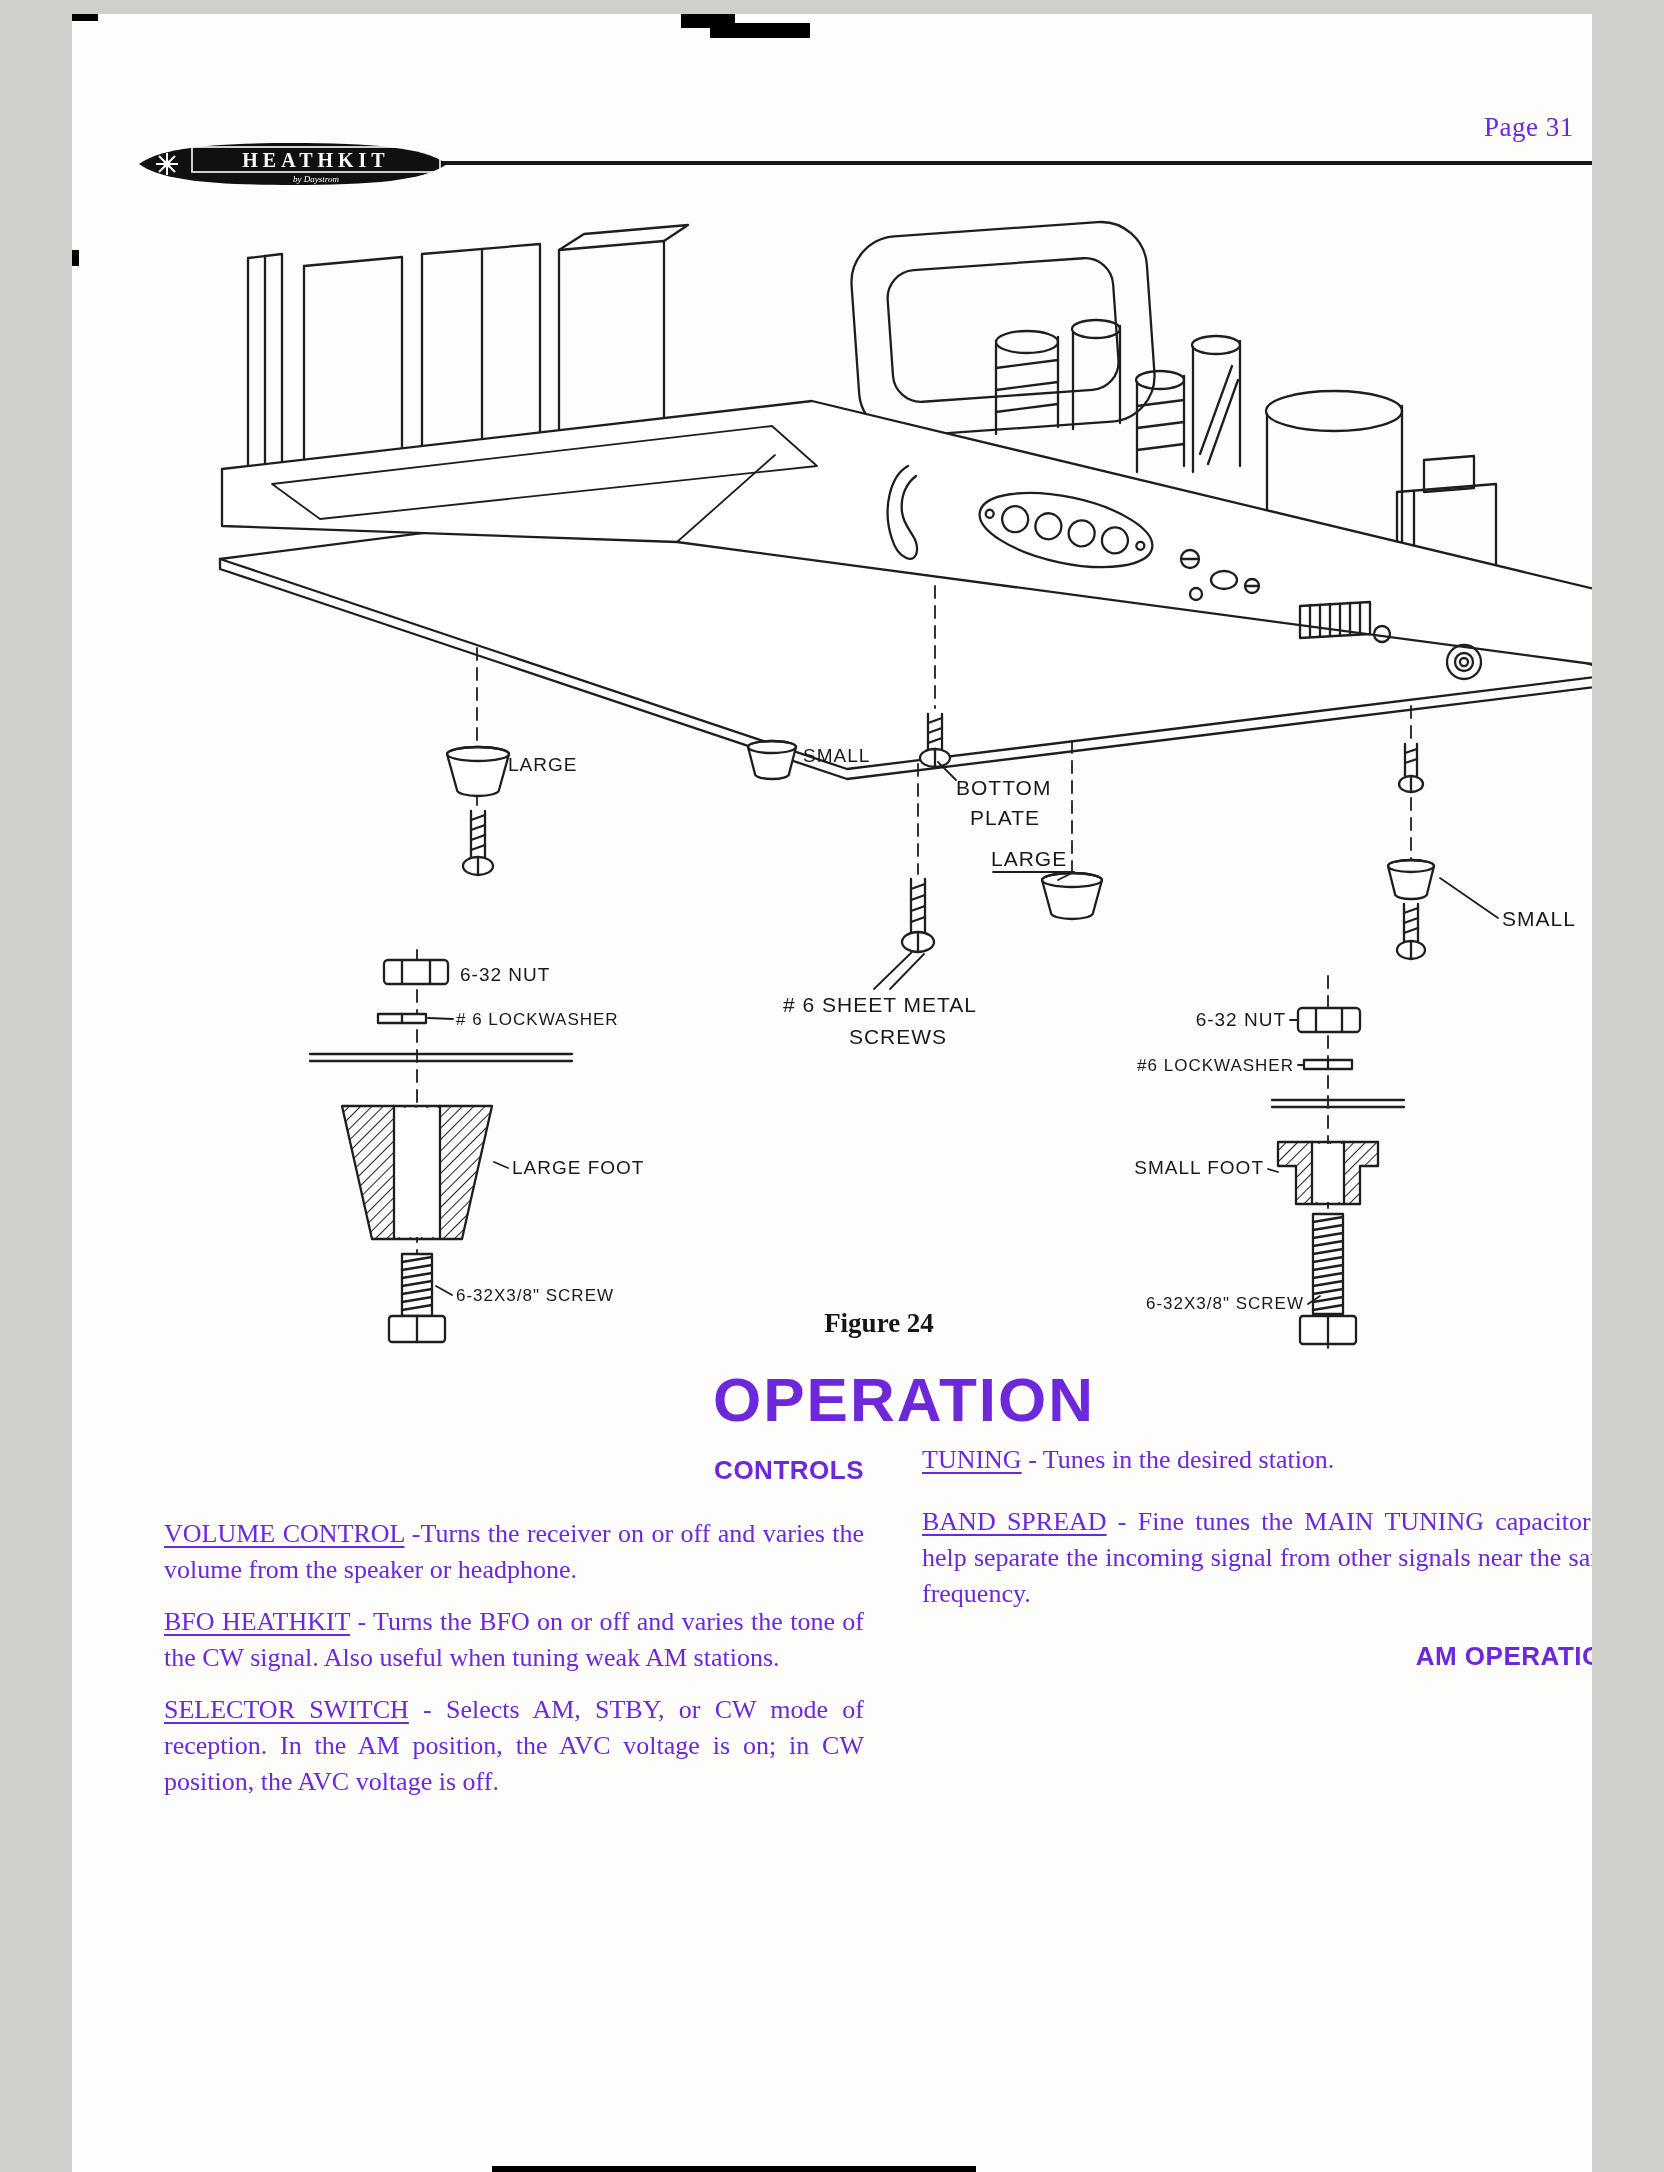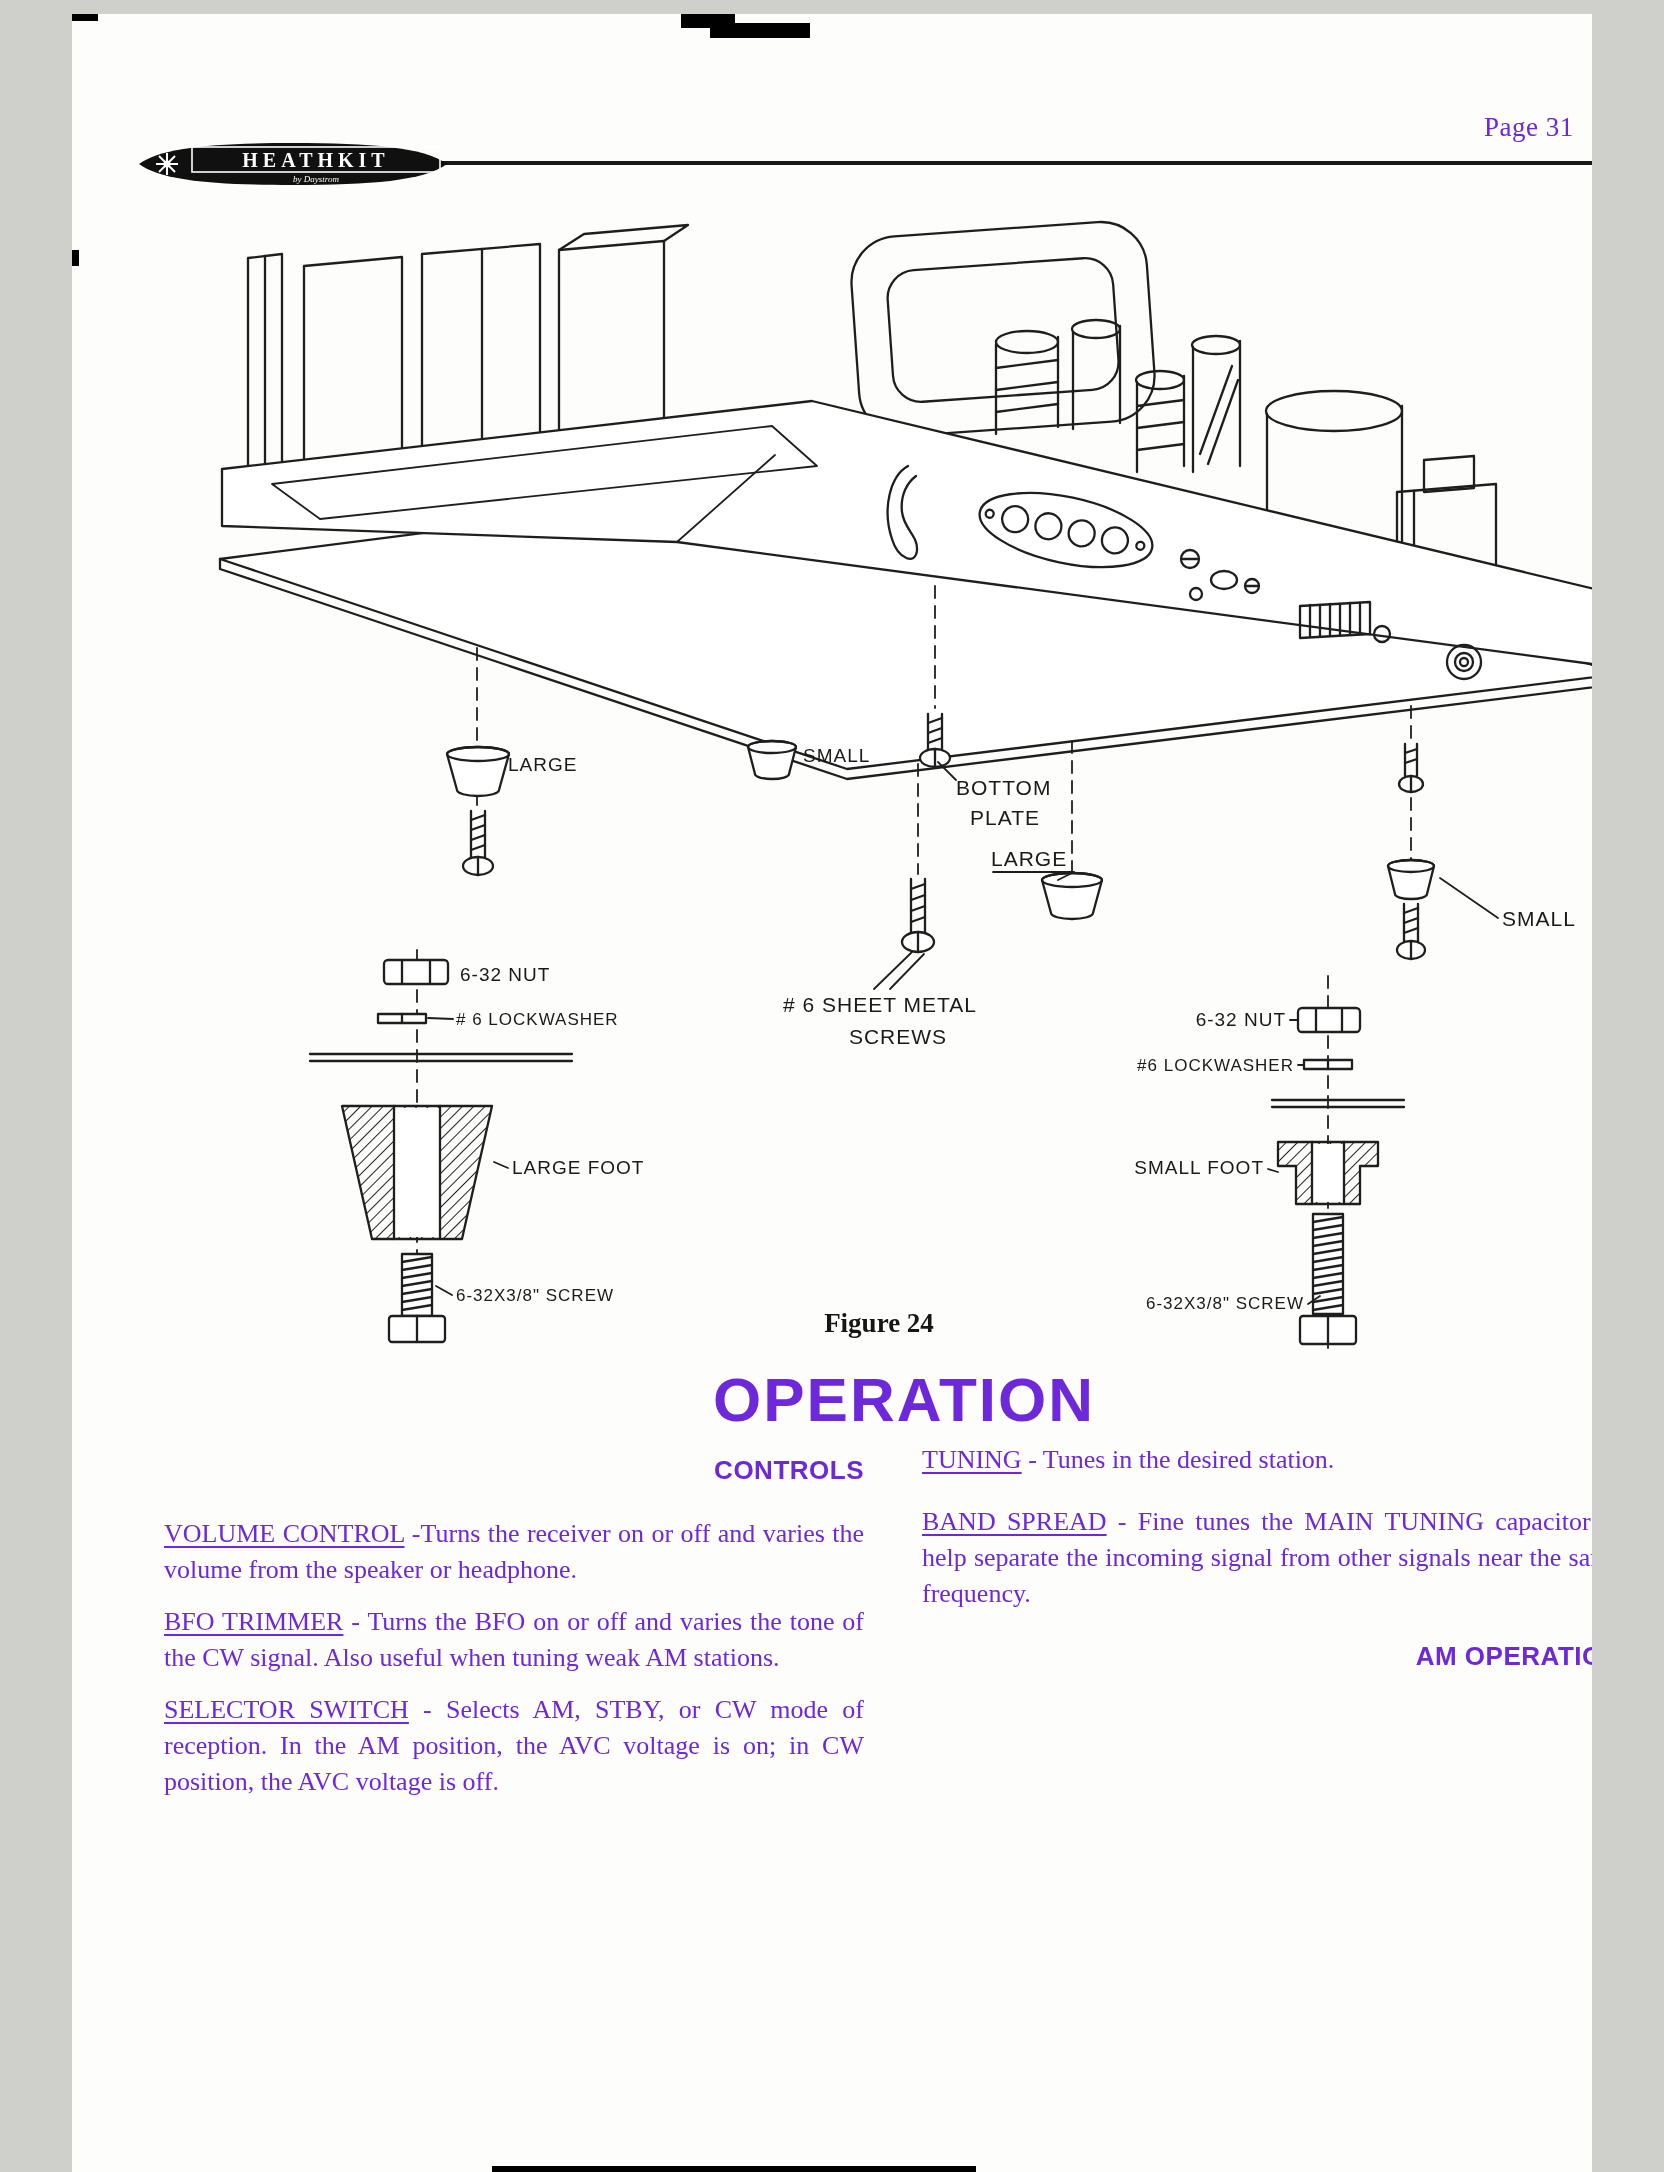--- a/index.html
+++ b/index.html
@@ -322,21 +322,21 @@
       <text x="1232" y="1295" text-anchor="end" font-size="17">6-32X3/8" SCREW</text>
     </g>
     <text x="807" y="1318" text-anchor="middle" font-family="Liberation Serif, serif" font-weight="bold" font-size="27" fill="#161616">Figure 24</text>
   </svg>
 
   <h1 class="op-title">OPERATION</h1>
 
   <div class="col col-left">
     <h2>CONTROLS</h2>
     <p class="def"><span class="term">VOLUME CONTROL</span><span> -Turns the receiver on or off and varies the volume from the speaker or headphone.</span></p>
-    <p class="def"><span class="term">BFO TRIMMER</span><span> - Turns the BFO on or off and varies the tone of the CW signal. Also useful when tuning weak AM stations.</span></p>
+    <p class="def"><span class="term">BFO HEATHKIT</span><span> - Turns the BFO on or off and varies the tone of the CW signal. Also useful when tuning weak AM stations.</span></p>
     <p class="def"><span class="term">SELECTOR SWITCH</span><span> - Selects AM, STBY, or CW mode of reception. In the AM position, the AVC voltage is on; in CW position, the AVC voltage is off.</span></p>
   </div>
 
   <div class="col col-right">
     <p class="def"><span class="term">TUNING</span><span> - Tunes in the desired station.</span></p>
     <p class="def"><span class="term">BAND SPREAD</span><span> - Fine tunes the MAIN TUNING capacitor to help separate the incoming signal from other signals near the same frequency.</span></p>
     <h2>AM OPERATION</h2>
   </div>
 
 </div>

